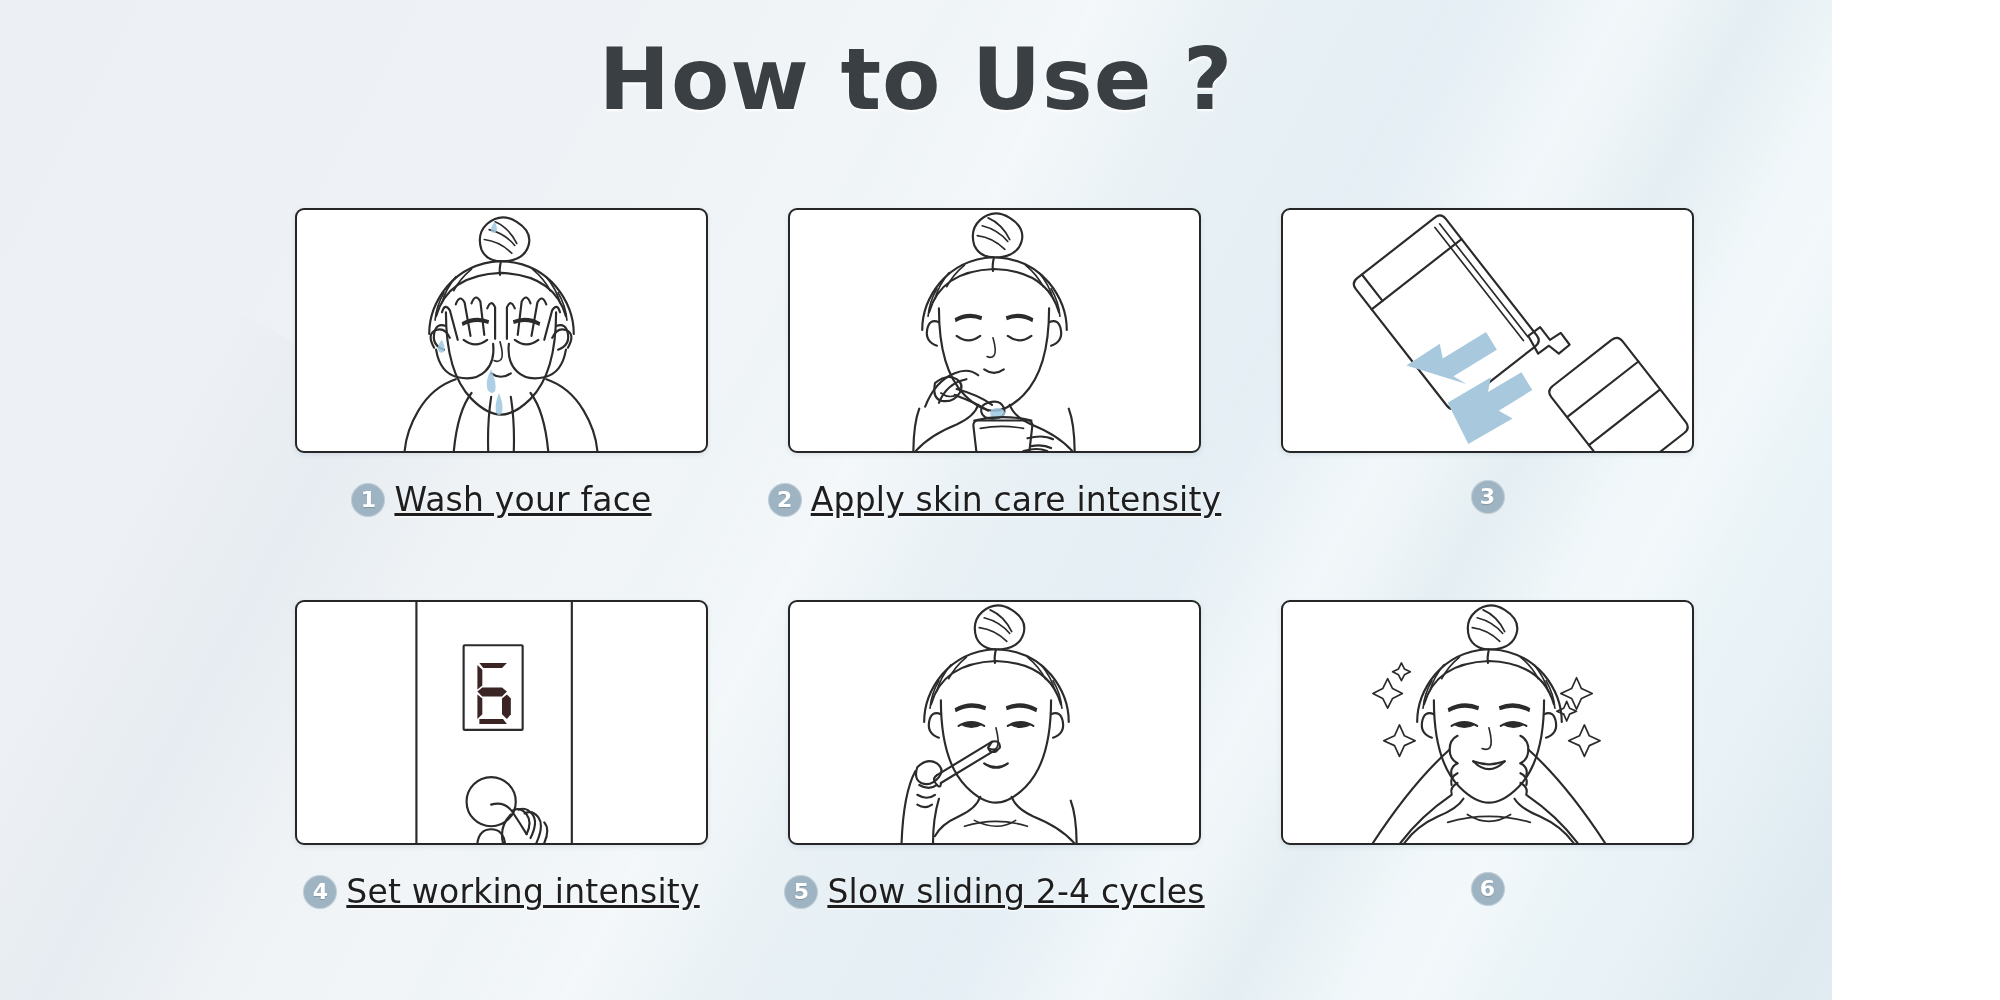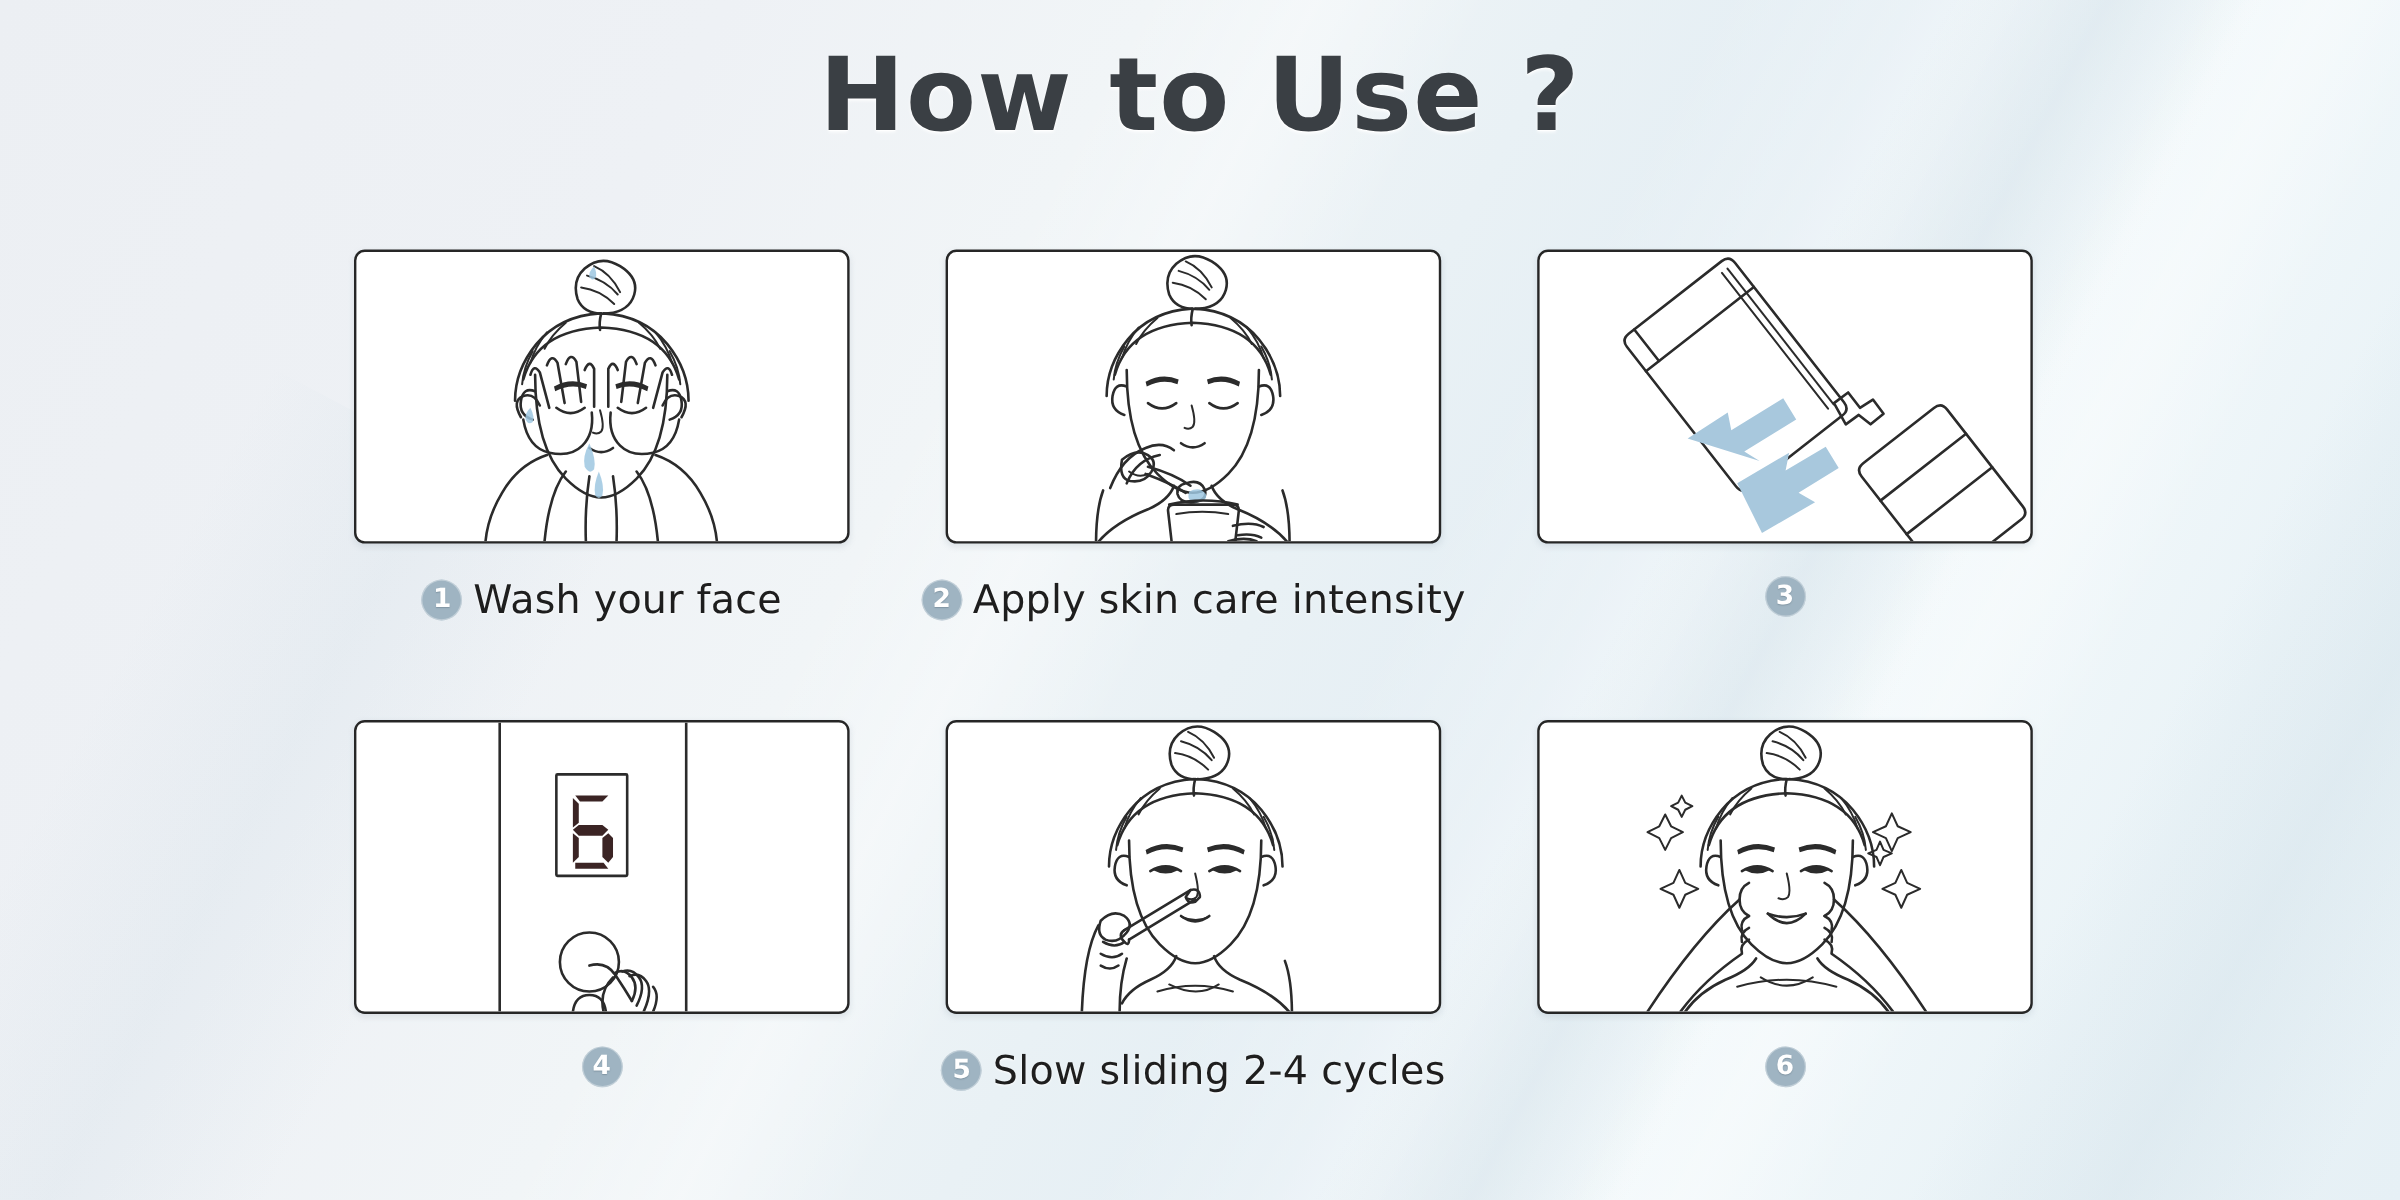--- a/index.html
+++ b/index.html
@@ -5,22 +5,22 @@
   * { margin:0; padding:0; box-sizing:border-box; }
 
   html, body {
     width:2000px; height:1000px;
     overflow:hidden;
     font-family:"Liberation Sans", sans-serif;
   }
 
   #poster {
     position:relative;
-    width:2000px; height:1000px;
-    background:#f9a8d4;
+    width:1832px; height:1000px;
+    background:#c4b5fd;
     overflow:hidden;
   }
 
   
   .bg-base {
     position:absolute; inset:0;
     background:
       linear-gradient(118deg,
         #eceff3 0%,
         #eef1f5 24%,
@@ -109,20 +109,21 @@
     line-height:34px;
     text-align:center;
     text-shadow:0 1px 1px rgba(90,110,125,.45);
   }
   .caption-text {
     font-family:"DejaVu Sans", sans-serif;
     font-size:33px;
     color:#1e1e1e;
     letter-spacing:.2px;
     text-shadow:0 1px 2px rgba(255,255,255,.9);
+    text-decoration:underline;
   }
 
   
   .ln { fill:none; stroke:#2b2b2b; stroke-width:2.2; stroke-linecap:round; stroke-linejoin:round; }
   .ln-thin { fill:none; stroke:#2b2b2b; stroke-width:1.7; stroke-linecap:round; stroke-linejoin:round; }
   .brow { fill:#2b2b2b; stroke:none; }
   .drop { fill:#9ec7e0; stroke:none; opacity:.85; }
   .arrow { fill:#a8c8dd; stroke:none; }
   .seg { fill:#3b2424; stroke:none; }
 </style>
@@ -323,20 +324,21 @@
           <path class="ln" d="M236 240 q8 -16 2 -24 q-6 -8 -14 -5"></path>
           <path class="ln" d="M242 245 q8 -18 2 -26 q-6 -8 -14 -4"></path>
           <path class="ln" d="M216 216 q-12 12 -8 29"></path>
           <path class="ln" d="M250 245 q6 -14 0 -21"></path>
 
           <path class="ln" d="M182 245 q2 -14 14 -14 q12 0 14 14"></path>
         </svg>
       </div>
       <div class="caption">
         <span class="badge">4</span>
+        <span class="caption-text">Set working intensity</span>
       </div>
     </div>
 
     <div class="step">
       <div class="card">
         <svg viewBox="0 0 413 245">
           <path class="ln" d="M194 10 q14 -12 30 -2 q16 10 12 24 q-4 14 -22 16 q-20 2 -26 -12 q-5 -16 6 -26 z"></path>
           <path class="ln-thin" d="M196 16 q16 4 26 16"></path>
           <path class="ln-thin" d="M202 8 q14 6 22 22"></path>
           <path class="ln-thin" d="M191 26 q16 2 28 14"></path>

